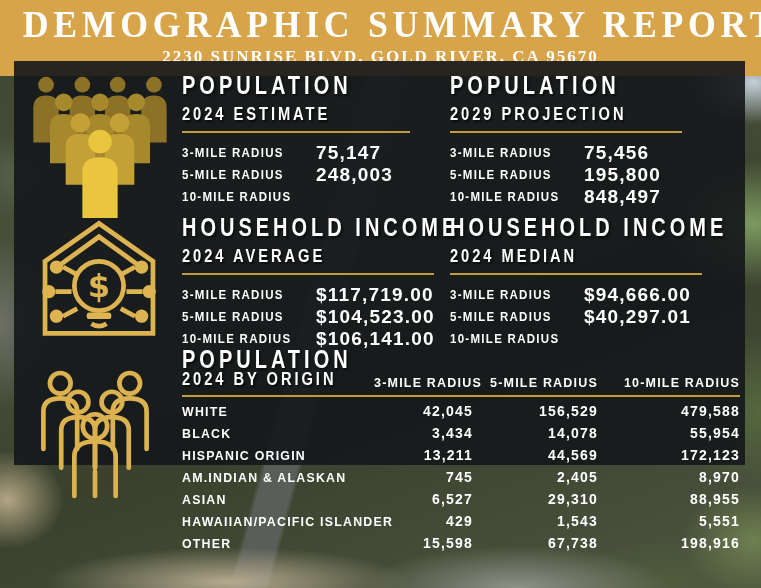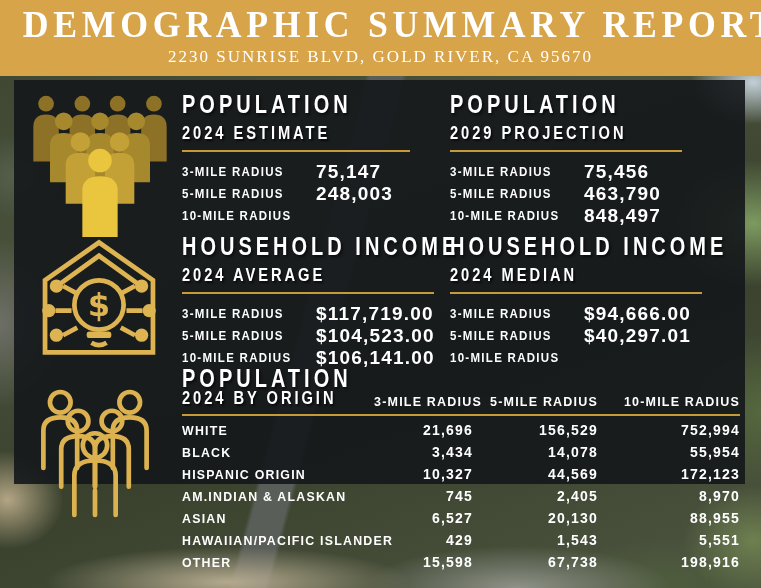--- a/index.html
+++ b/index.html
@@ -29,26 +29,26 @@
   .gold-band{
     position:absolute;left:0;top:0;width:761px;height:76px;
     background:#d7a44a;text-align:center;
   }
   .gold-band h1{
     margin:0;padding-top:2px;font-family:"Liberation Serif",serif;
     font-size:38px;font-weight:700;letter-spacing:5px;color:#fff;white-space:nowrap;
     transform:scaleX(.94);transform-origin:50% 50%;
   }
   .addr{
-    font-family:"Liberation Serif",serif;font-size:17px;font-weight:400;
+    font-family:"Liberation Serif",serif;font-size:17px;font-weight:700;
     letter-spacing:2px;color:#fff;margin-top:1px;white-space:nowrap;
   }
   
   .panel{
-    position:absolute;left:14px;top:80px;width:731px;height:404px;
+    position:absolute;left:14px;top:61px;width:731px;height:404px;
     background:rgba(20,23,27,.90);
   }
   .icon-box{position:absolute;}
   .icon-box svg{display:block;width:100%;height:100%;}
   
   .stat{position:absolute;width:270px;}
   .stat h2,.origin h2{
     margin:0;font-size:25px;font-weight:700;letter-spacing:5px;white-space:nowrap;
     display:inline-block;transform:scaleX(.80);transform-origin:0 50%;
     text-shadow:2px 2px 3px rgba(0,0,0,.6);
@@ -153,21 +153,21 @@
       <h2>POPULATION</h2><br>
       <h3>2029 PROJECTION</h3>
       <div class="rule" style="width:232px;"></div>
       <div class="rows">
         <div class="row">
           <span class="lbl">3-MILE RADIUS</span>
           <span class="val">75,456</span>
         </div>
         <div class="row">
           <span class="lbl">5-MILE RADIUS</span>
-          <span class="val">463,790</span>
+          <span class="val">195,800</span>
         </div>
         <div class="row">
           <span class="lbl">10-MILE RADIUS</span>
           <span class="val">848,497</span>
         </div>
       </div>
     </section>
 
     <div class="icon-box" style="left:14px;top:150px;width:142px;height:130px;">
       <svg viewBox="0 0 150 135" aria-hidden="true" fill="none" stroke="#deb452" stroke-width="5">
@@ -248,42 +248,42 @@
     <section class="origin">
       <h2>POPULATION</h2>
       <div class="origin-grid">
         <div class="origin-sub">2024 BY ORIGIN</div>
         <div class="col-h">3-MILE RADIUS</div>
         <div class="col-h">5-MILE RADIUS</div>
         <div class="col-h">10-MILE RADIUS</div>
         <div class="rule"></div>
 
         <div class="t-lbl">WHITE</div>
-        <div class="t-val">21,696</div>
+        <div class="t-val">42,045</div>
         <div class="t-val">156,529</div>
-        <div class="t-val">752,994</div>
+        <div class="t-val">479,588</div>
 
         <div class="t-lbl">BLACK</div>
         <div class="t-val">3,434</div>
         <div class="t-val">14,078</div>
         <div class="t-val">55,954</div>
 
         <div class="t-lbl">HISPANIC ORIGIN</div>
-        <div class="t-val">10,327</div>
+        <div class="t-val">13,211</div>
         <div class="t-val">44,569</div>
         <div class="t-val">172,123</div>
 
         <div class="t-lbl">AM.INDIAN &amp; ALASKAN</div>
         <div class="t-val">745</div>
         <div class="t-val">2,405</div>
         <div class="t-val">8,970</div>
 
         <div class="t-lbl">ASIAN</div>
         <div class="t-val">6,527</div>
-        <div class="t-val">20,130</div>
+        <div class="t-val">29,310</div>
         <div class="t-val">88,955</div>
 
         <div class="t-lbl">HAWAIIAN/PACIFIC ISLANDER</div>
         <div class="t-val">429</div>
         <div class="t-val">1,543</div>
         <div class="t-val">5,551</div>
 
         <div class="t-lbl">OTHER</div>
         <div class="t-val">15,598</div>
         <div class="t-val">67,738</div>

